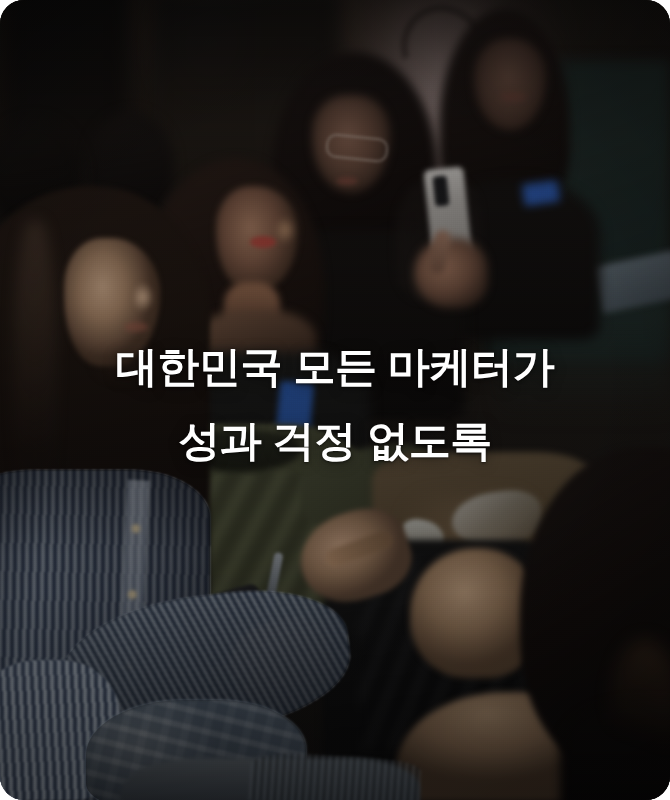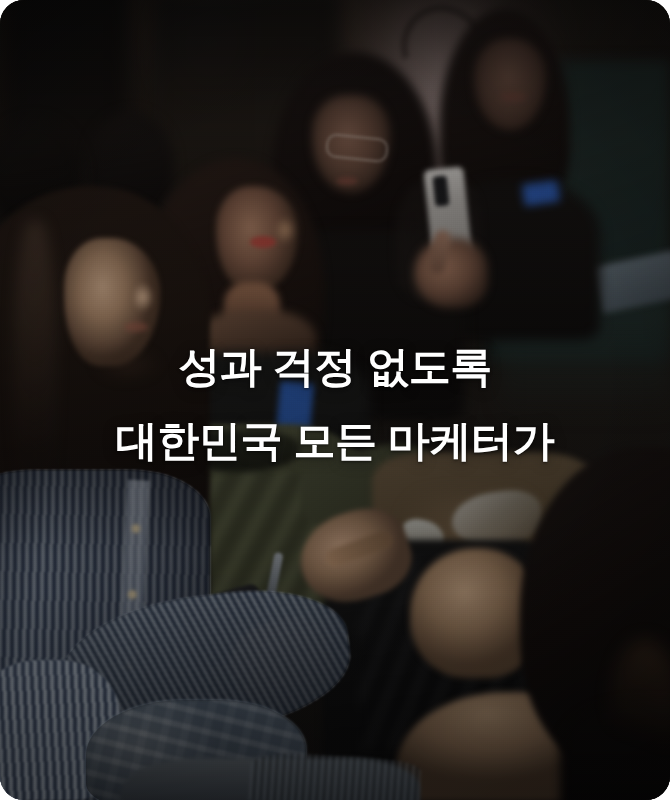--- a/index.html
+++ b/index.html
@@ -693,17 +693,17 @@
     <div class="layer silhouette"></div>
     <div class="layer silhouette-neck"></div>
     <div class="layer silhouette-rim"></div>
 
     <div class="layer scrim"></div>
     <div class="layer vignette"></div>
     <div class="layer grain"></div>
   </div>
 
   <div class="headline">
+    <span class="headline-line">대한민국 모든 마케터가</span>
     <span class="headline-line">성과 걱정 없도록</span>
-    <span class="headline-line">대한민국 모든 마케터가</span>
   </div>
 
 </div>
 
 </body></html>

